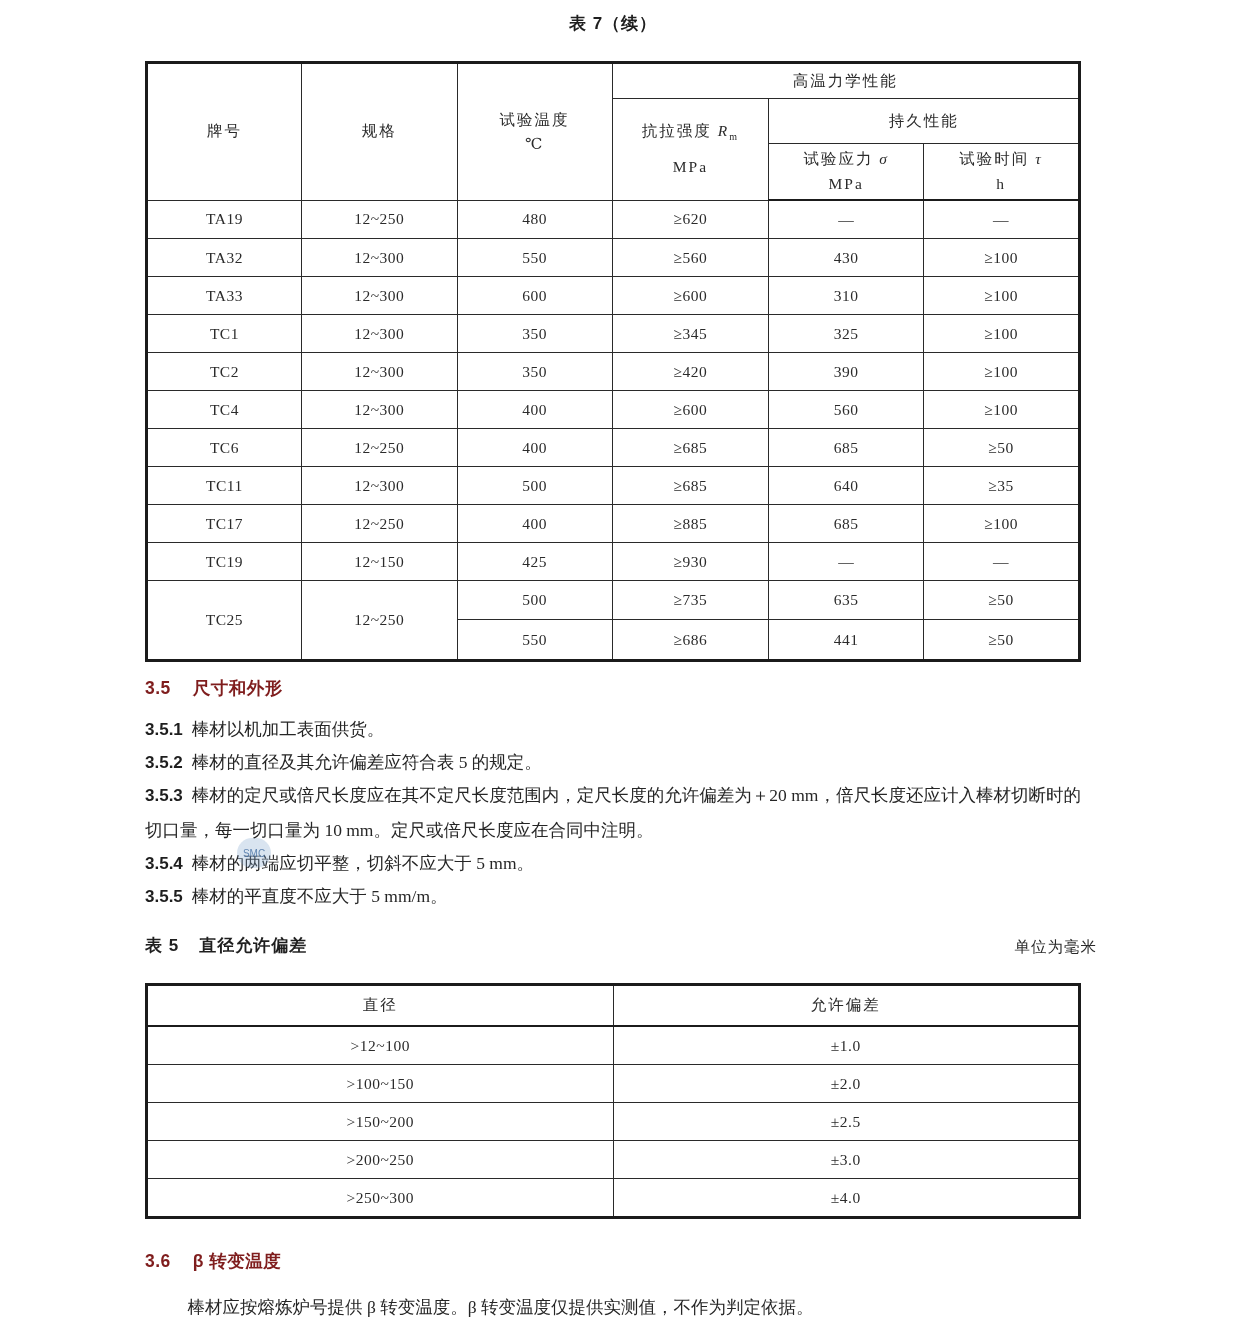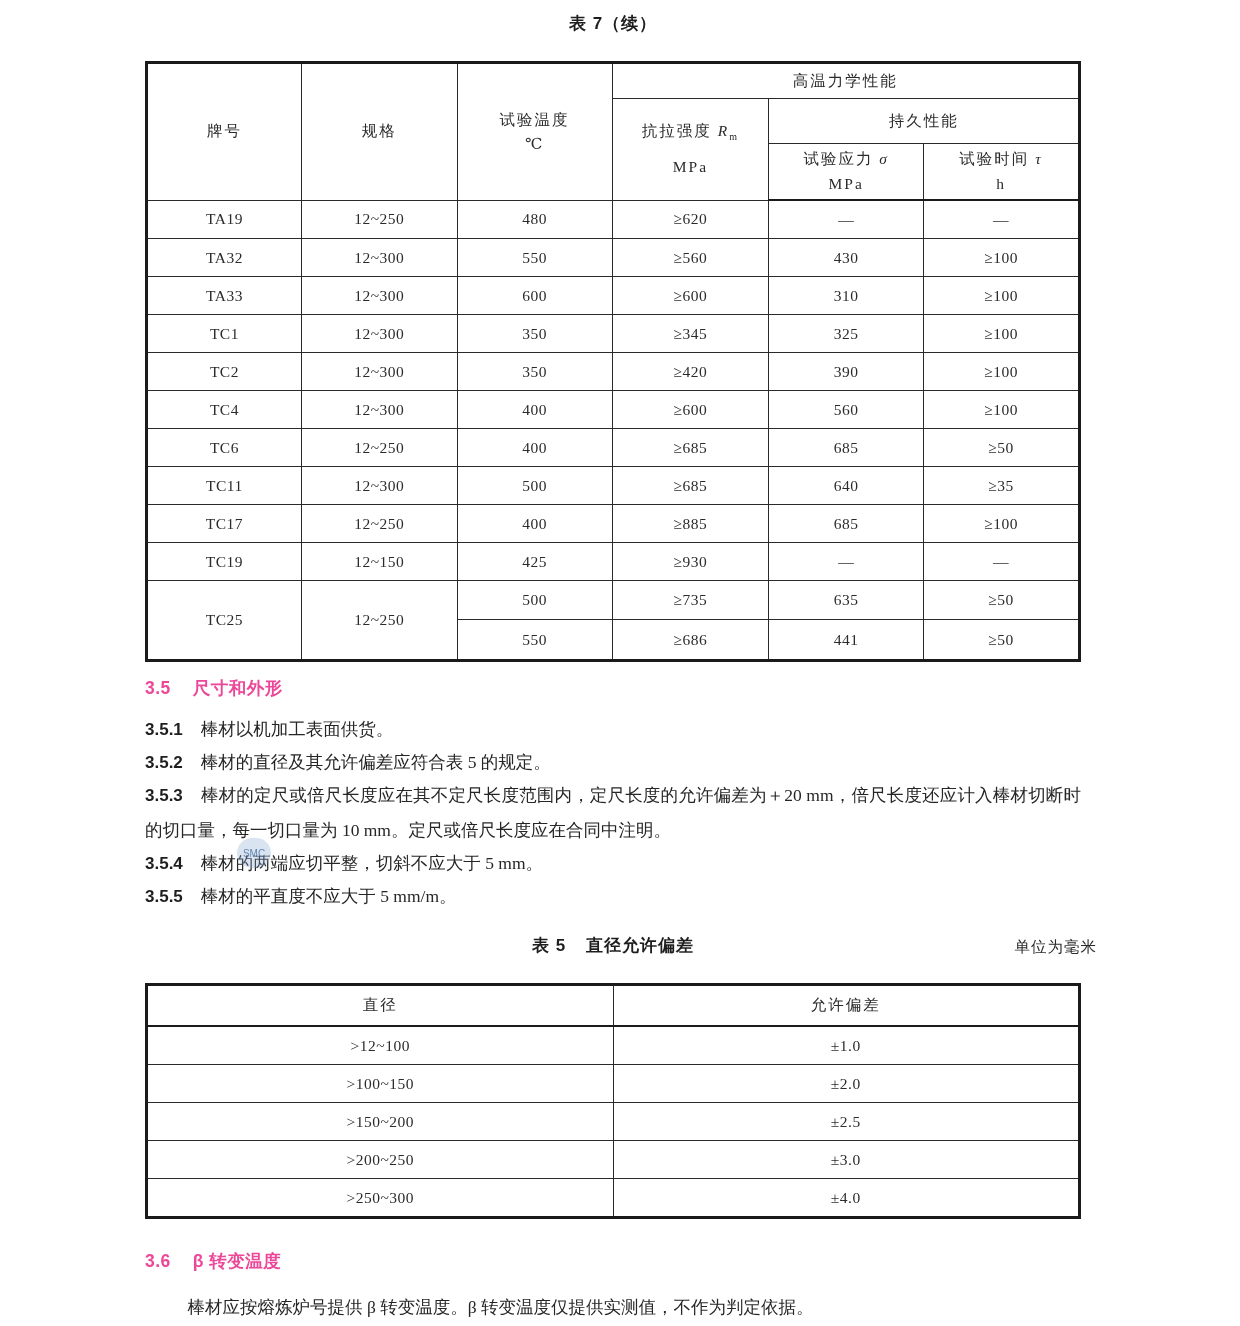--- a/index.html
+++ b/index.html
@@ -13,21 +13,21 @@
 
   
   .t4-caption{
     position:absolute;top:12px;left:145px;width:936px;text-align:center;
     font-family:"Liberation Sans","DejaVu Sans",sans-serif;font-weight:700;font-size:17px;
     letter-spacing:1px;color:#1e1e1e;
   }
   .sec-heading{
     position:absolute;left:145px;
     font-family:"Liberation Sans","DejaVu Sans",sans-serif;font-weight:700;font-size:17.5px;
-    color:#ec4899;letter-spacing:.5px;
+    color:#7f1d1d;letter-spacing:.5px;
   }
   .sec-heading .num{margin-right:22px;}
 
   
   table.doc{
     position:absolute;left:145px;border-collapse:collapse;table-layout:fixed;
     font-size:15.5px;color:#2b2b2b;
     border:3px solid #1b1b1b;
   }
   table.doc td{
@@ -51,25 +51,25 @@
   #t5 .hd td{height:39px;letter-spacing:2px;border-bottom:2.5px solid #1b1b1b;}
   #t5 tr.body td{height:37px;}
 
   
   .para{
     position:absolute;left:145px;width:936px;margin:0;
     font-size:17.5px;line-height:34px;text-align:justify;color:#262626;
   }
   .para .num{
     font-family:"Liberation Sans","DejaVu Sans",sans-serif;font-weight:700;
-    margin-right:18px;font-size:17px;color:#1e1e1e;
+    margin-right:9px;font-size:17px;color:#1e1e1e;
   }
   .t5-caption-row{position:absolute;top:934px;left:145px;width:936px;height:26px;}
   .t5-caption{
-    position:absolute;left:0;width:100%;text-align:center;
+    position:absolute;left:0;width:100%;
     font-family:"Liberation Sans","DejaVu Sans",sans-serif;font-weight:700;font-size:17px;
     color:#1e1e1e;letter-spacing:1px;
   }
   .t5-caption .cap-label{margin-right:20px;}
   .t5-unit{
     position:absolute;right:-16px;top:3px;
     font-family:"Liberation Serif","DejaVu Serif",serif;font-weight:400;font-size:15.5px;
     letter-spacing:1px;color:#2b2b2b;
   }
   .p36{

